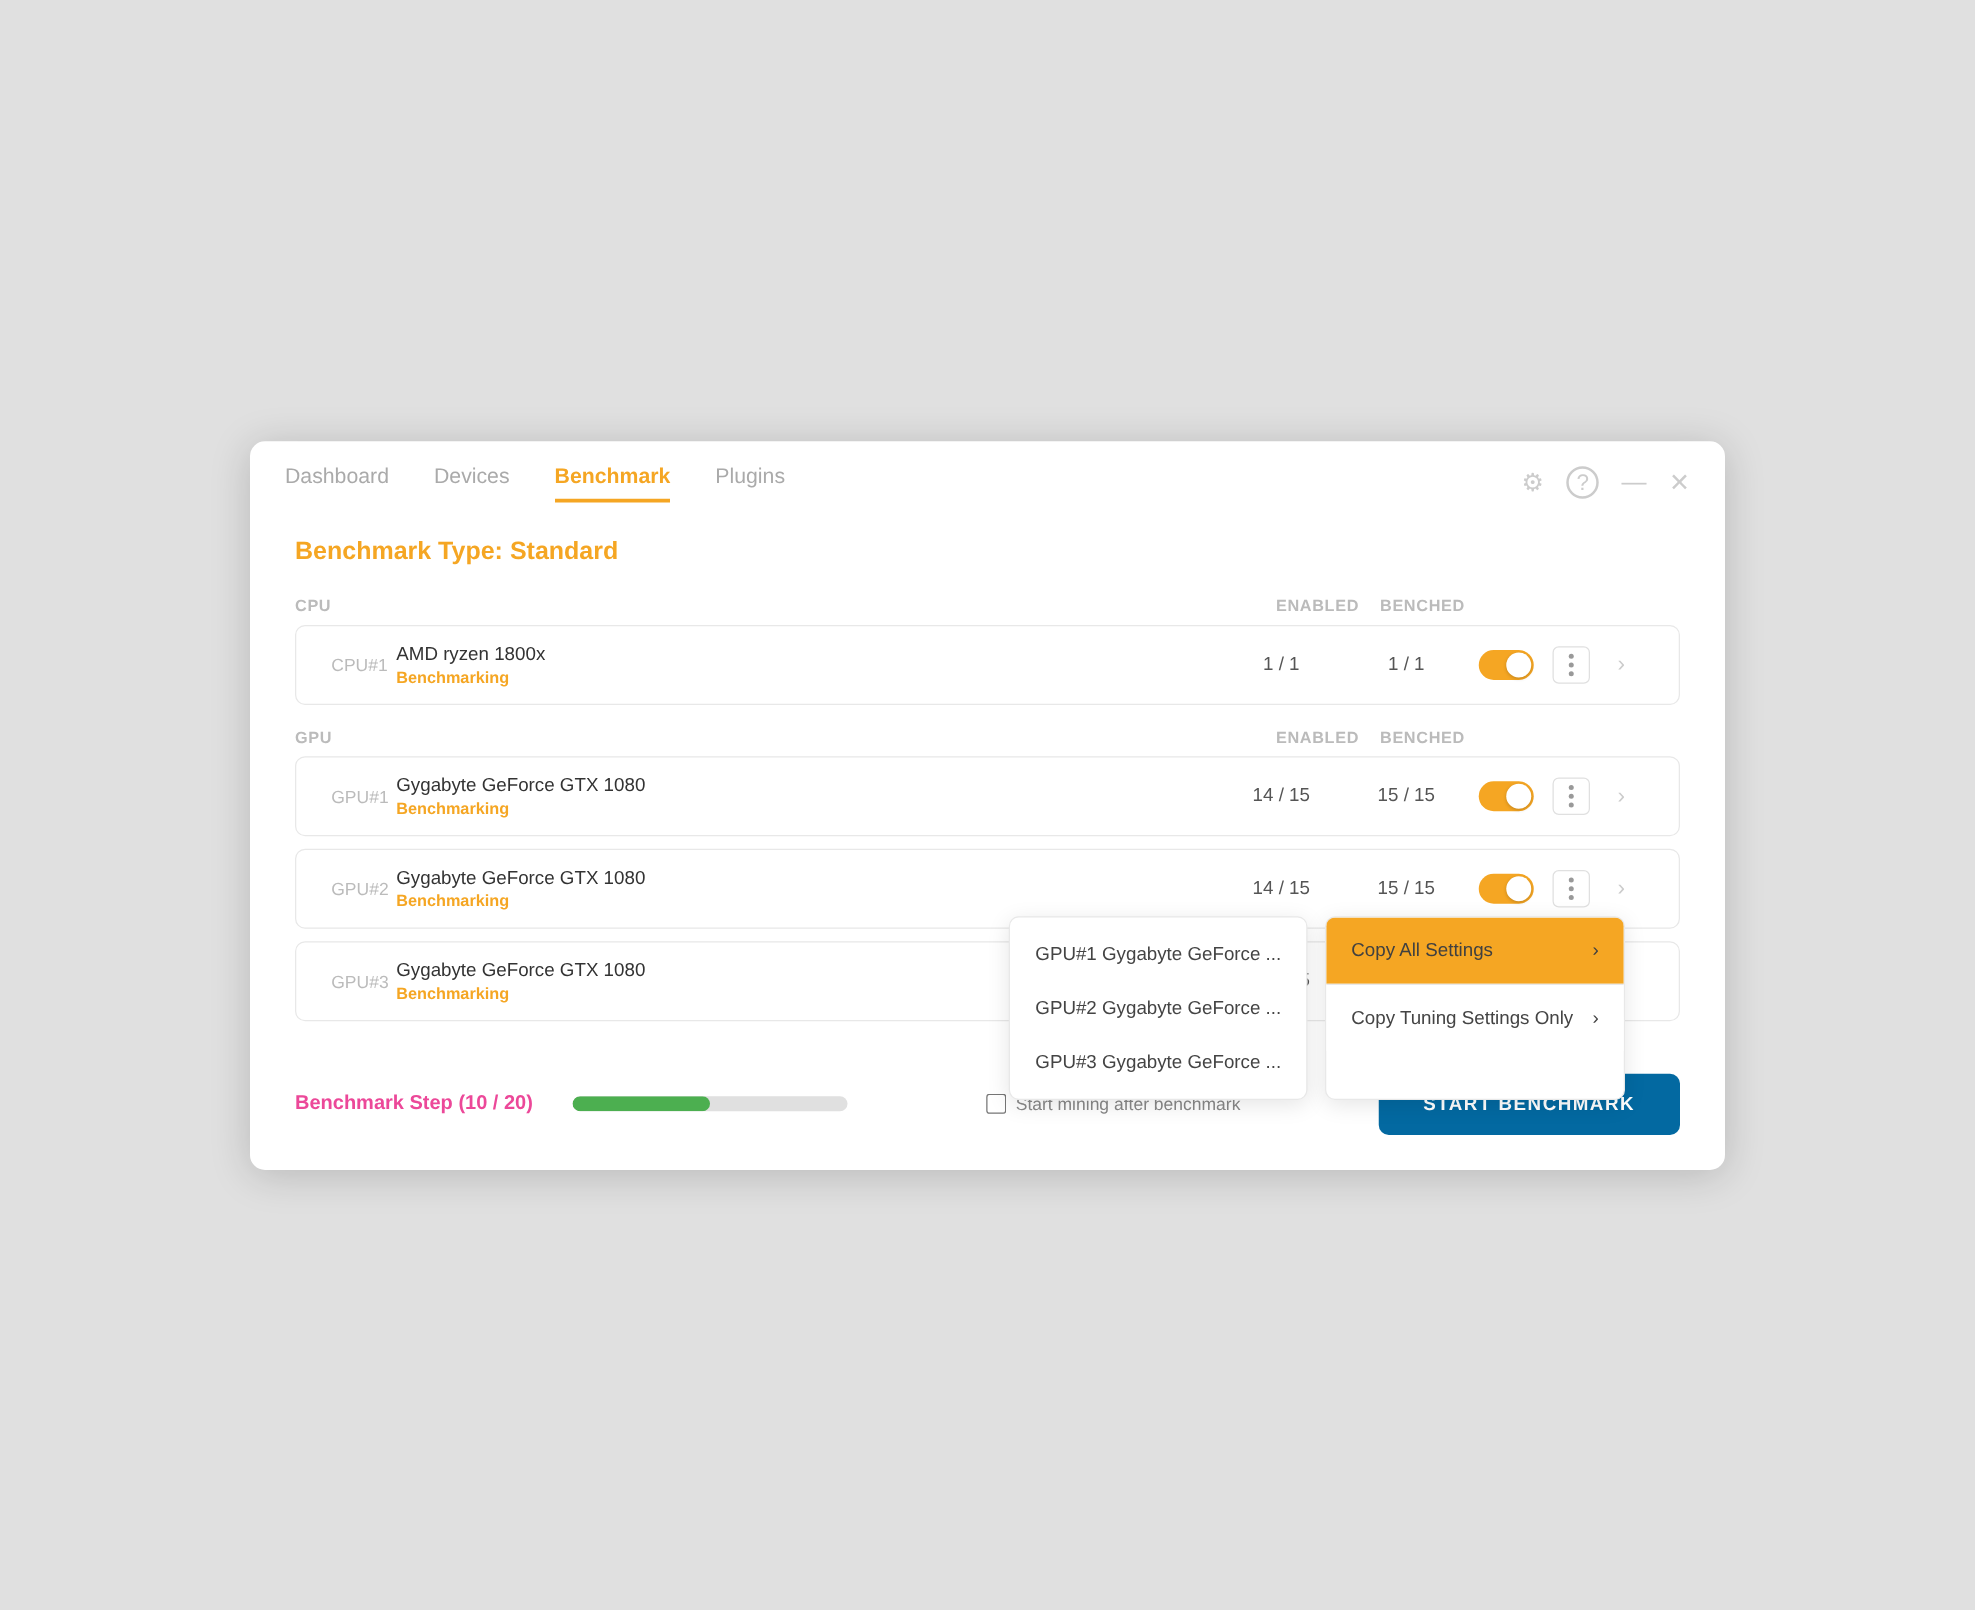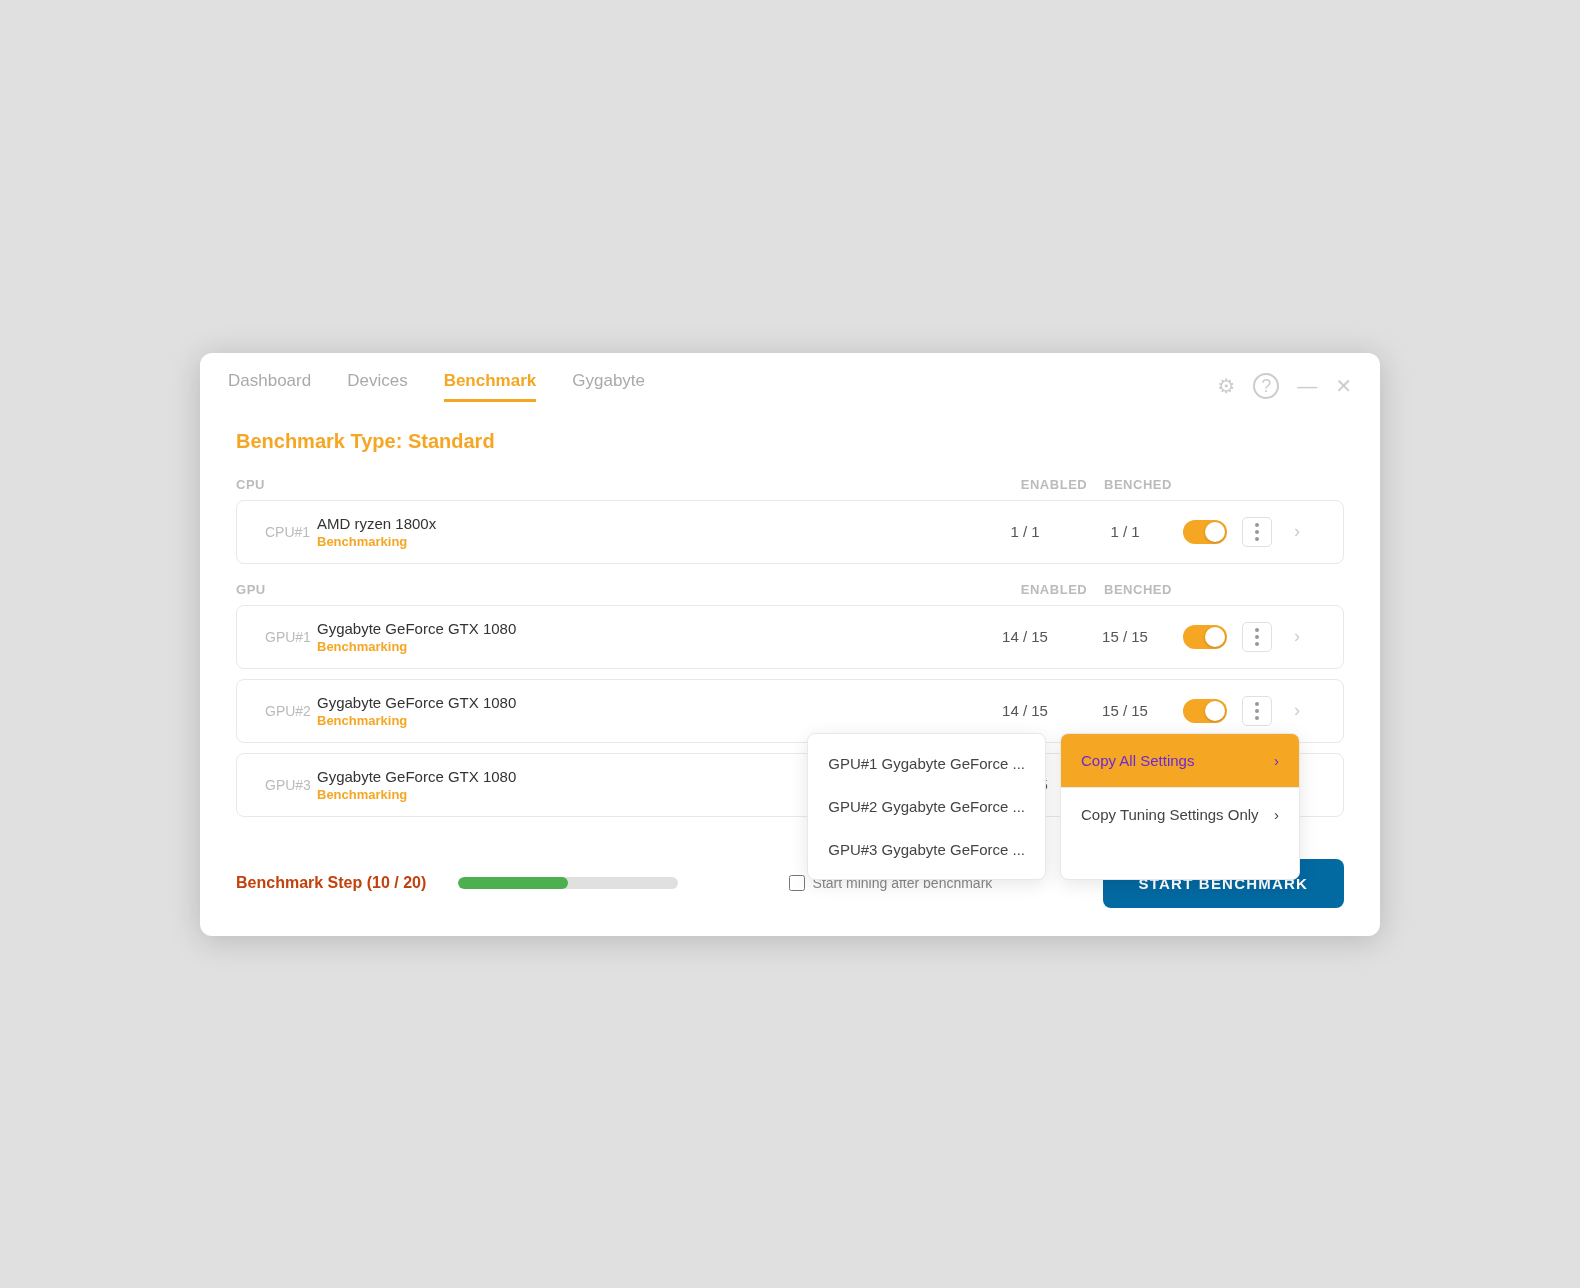--- a/index.html
+++ b/index.html
@@ -202,21 +202,21 @@
     
     .footer {
       padding: 24px 36px 28px 36px;
       display: flex;
       align-items: center;
       gap: 32px;
       position: relative;
     }
     .benchmark-step {
       font-size: 16px;
-      color: #c2410c;
+      color: #ec4899;
       font-weight: 700;
       white-space: nowrap;
     }
     .progress-bar-wrap {
       width: 220px;
       height: 12px;
       background: #e0e0e0;
       border-radius: 6px;
       overflow: hidden;
     }
@@ -286,21 +286,21 @@
     .copy-menu-item {
       display: flex;
       align-items: center;
       justify-content: space-between;
       padding: 18px 20px;
       font-size: 15px;
       cursor: pointer;
     }
     .copy-menu-item.highlighted {
       background: #f5a623;
-      color: #6d28d9;
+      color: #404040;
     }
     .copy-menu-item.normal {
       color: #444;
       background: #fff;
     }
     .copy-menu-item .chevron {
       font-size: 15px;
       margin-left: 8px;
     }
     .copy-menu-divider {
@@ -311,21 +311,21 @@
 </head>
 <body>
 
 <div class="app-window">
 
   <div class="title-bar">
     <nav class="nav-tabs">
       <span class="nav-tab">Dashboard</span>
       <span class="nav-tab">Devices</span>
       <span class="nav-tab active">Benchmark</span>
-      <span class="nav-tab">Gygabyte</span>
+      <span class="nav-tab">Plugins</span>
     </nav>
     <div class="window-controls">
       <span class="wc-icon">⚙</span>
       <span class="wc-icon" style="font-size:18px;border:2px solid #ccc;border-radius:50%;width:26px;height:26px;display:flex;align-items:center;justify-content:center;">?</span>
       <span class="wc-icon">—</span>
       <span class="wc-icon">✕</span>
     </div>
   </div>
 
   <div class="main-content">

